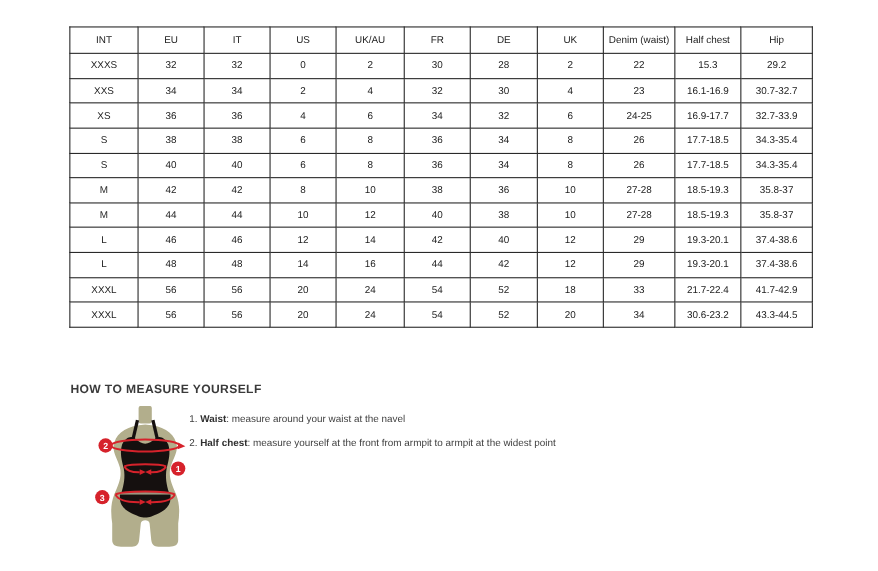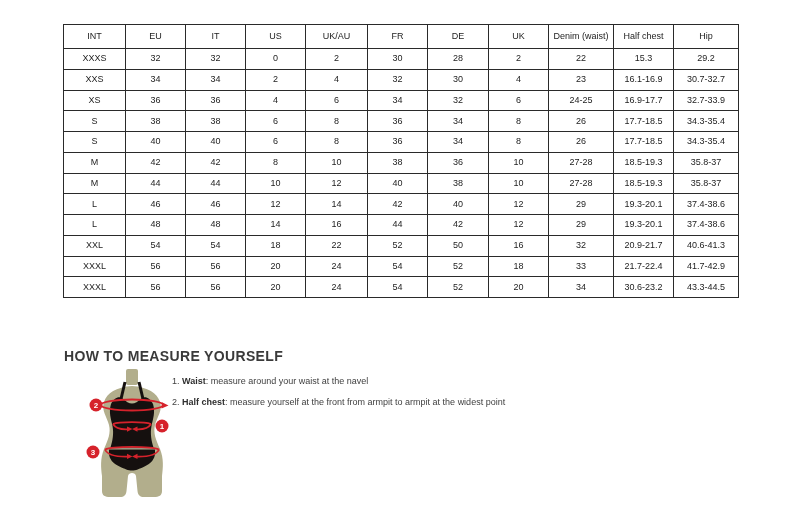--- a/index.html
+++ b/index.html
@@ -9,21 +9,21 @@
   
   table.size-table{position:absolute;left:63px;top:24px;width:675px;height:274px;
         border-collapse:collapse;table-layout:fixed;border:1.5px solid #2a2a2a;}
   table.size-table th,table.size-table td{
         border:1px solid #2a2a2a;text-align:center;vertical-align:middle;
         font-size:9px;font-weight:400;color:#1c1c1c;padding:0;line-height:1;
         white-space:nowrap;overflow:hidden;}
   table.size-table thead tr{height:24px;}
 
   
-  .measure-title{position:absolute;left:64px;top:348px;font-size:14px;font-weight:bold;
+  .measure-title{position:absolute;left:64px;top:348px;font-size:11px;font-weight:bold;
         letter-spacing:.35px;color:#3a3a3a;}
   .steps{position:absolute;left:172px;top:371px;}
   .step{height:21px;line-height:21px;font-size:9px;color:#3f3f3f;white-space:nowrap;}
   .step b{color:#2f2f2f;text-align:center;}
   .figure-svg{position:absolute;left:84px;top:369px;width:100px;height:130px;}
   .badge-num{font-family:"Liberation Sans",sans-serif;font-size:8px;font-weight:bold;}
 </style>
 </head>
 <body>
 
@@ -170,33 +170,20 @@
           <td>14</td>
           <td>16</td>
           <td>44</td>
           <td>42</td>
           <td>12</td>
           <td>29</td>
           <td>19.3-20.1</td>
           <td>37.4-38.6</td>
         </tr>
         <tr>
-          <td>XXL</td>
-          <td>54</td>
-          <td>54</td>
-          <td>18</td>
-          <td>22</td>
-          <td>52</td>
-          <td>50</td>
-          <td>16</td>
-          <td>32</td>
-          <td>20.9-21.7</td>
-          <td>40.6-41.3</td>
-        </tr>
-        <tr>
           <td>XXXL</td>
           <td>56</td>
           <td>56</td>
           <td>20</td>
           <td>24</td>
           <td>54</td>
           <td>52</td>
           <td>18</td>
           <td>33</td>
           <td>21.7-22.4</td>

